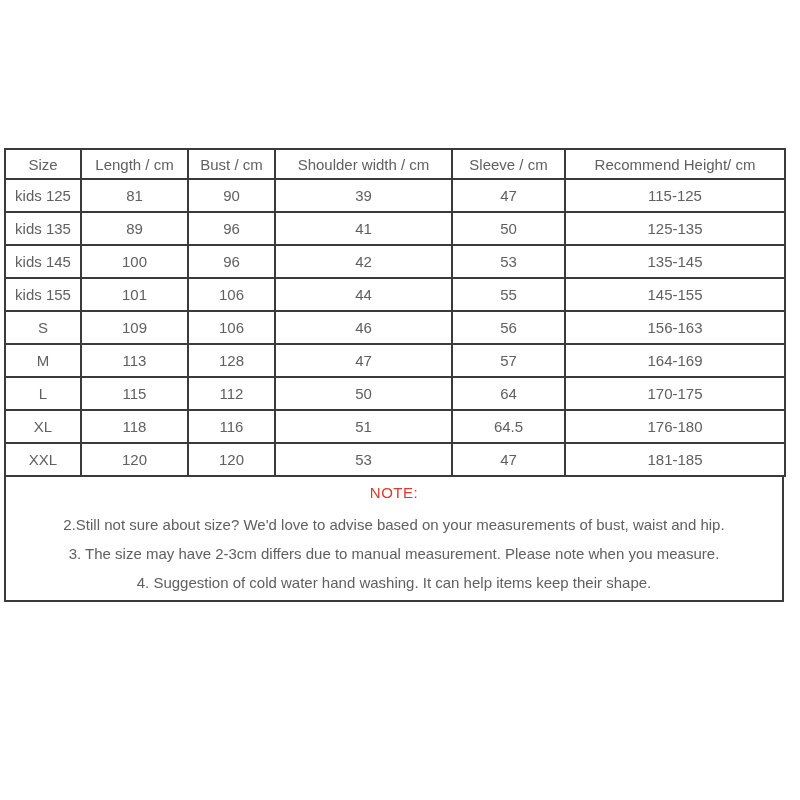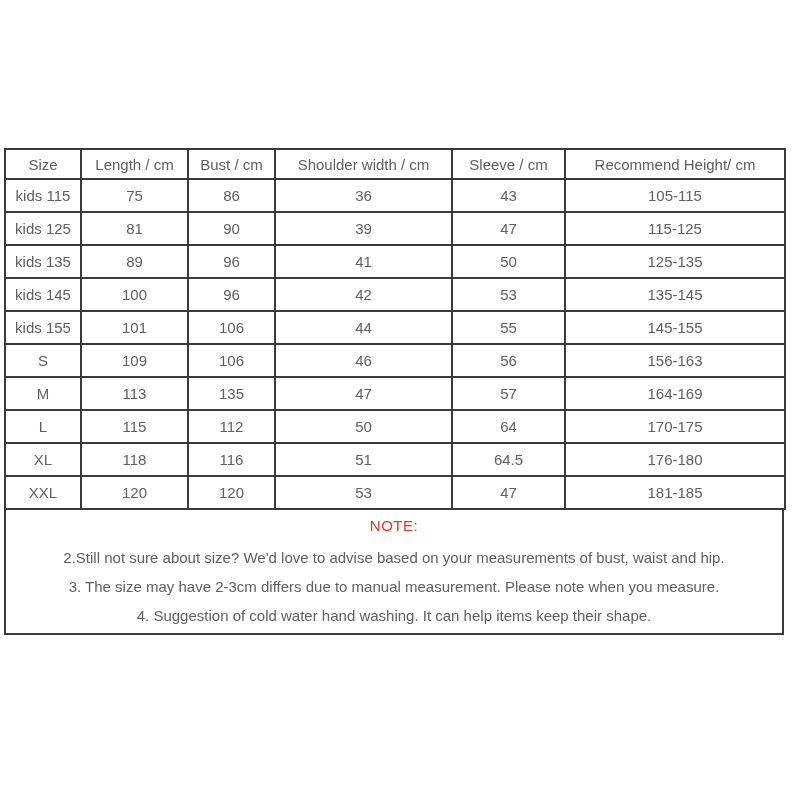--- a/index.html
+++ b/index.html
@@ -78,28 +78,20 @@
           <th>Size</th>
           <th>Length / cm</th>
           <th>Bust / cm</th>
           <th>Shoulder width / cm</th>
           <th>Sleeve / cm</th>
           <th>Recommend Height/ cm</th>
         </tr>
     </thead>
     <tbody>
         <tr>
-          <td>kids 115</td>
-          <td>75</td>
-          <td>86</td>
-          <td>36</td>
-          <td>43</td>
-          <td>105-115</td>
-        </tr>
-        <tr>
           <td>kids 125</td>
           <td>81</td>
           <td>90</td>
           <td>39</td>
           <td>47</td>
           <td>115-125</td>
         </tr>
         <tr>
           <td>kids 135</td>
           <td>89</td>
@@ -128,21 +120,21 @@
           <td>S</td>
           <td>109</td>
           <td>106</td>
           <td>46</td>
           <td>56</td>
           <td>156-163</td>
         </tr>
         <tr>
           <td>M</td>
           <td>113</td>
-          <td>135</td>
+          <td>128</td>
           <td>47</td>
           <td>57</td>
           <td>164-169</td>
         </tr>
         <tr>
           <td>L</td>
           <td>115</td>
           <td>112</td>
           <td>50</td>
           <td>64</td>

